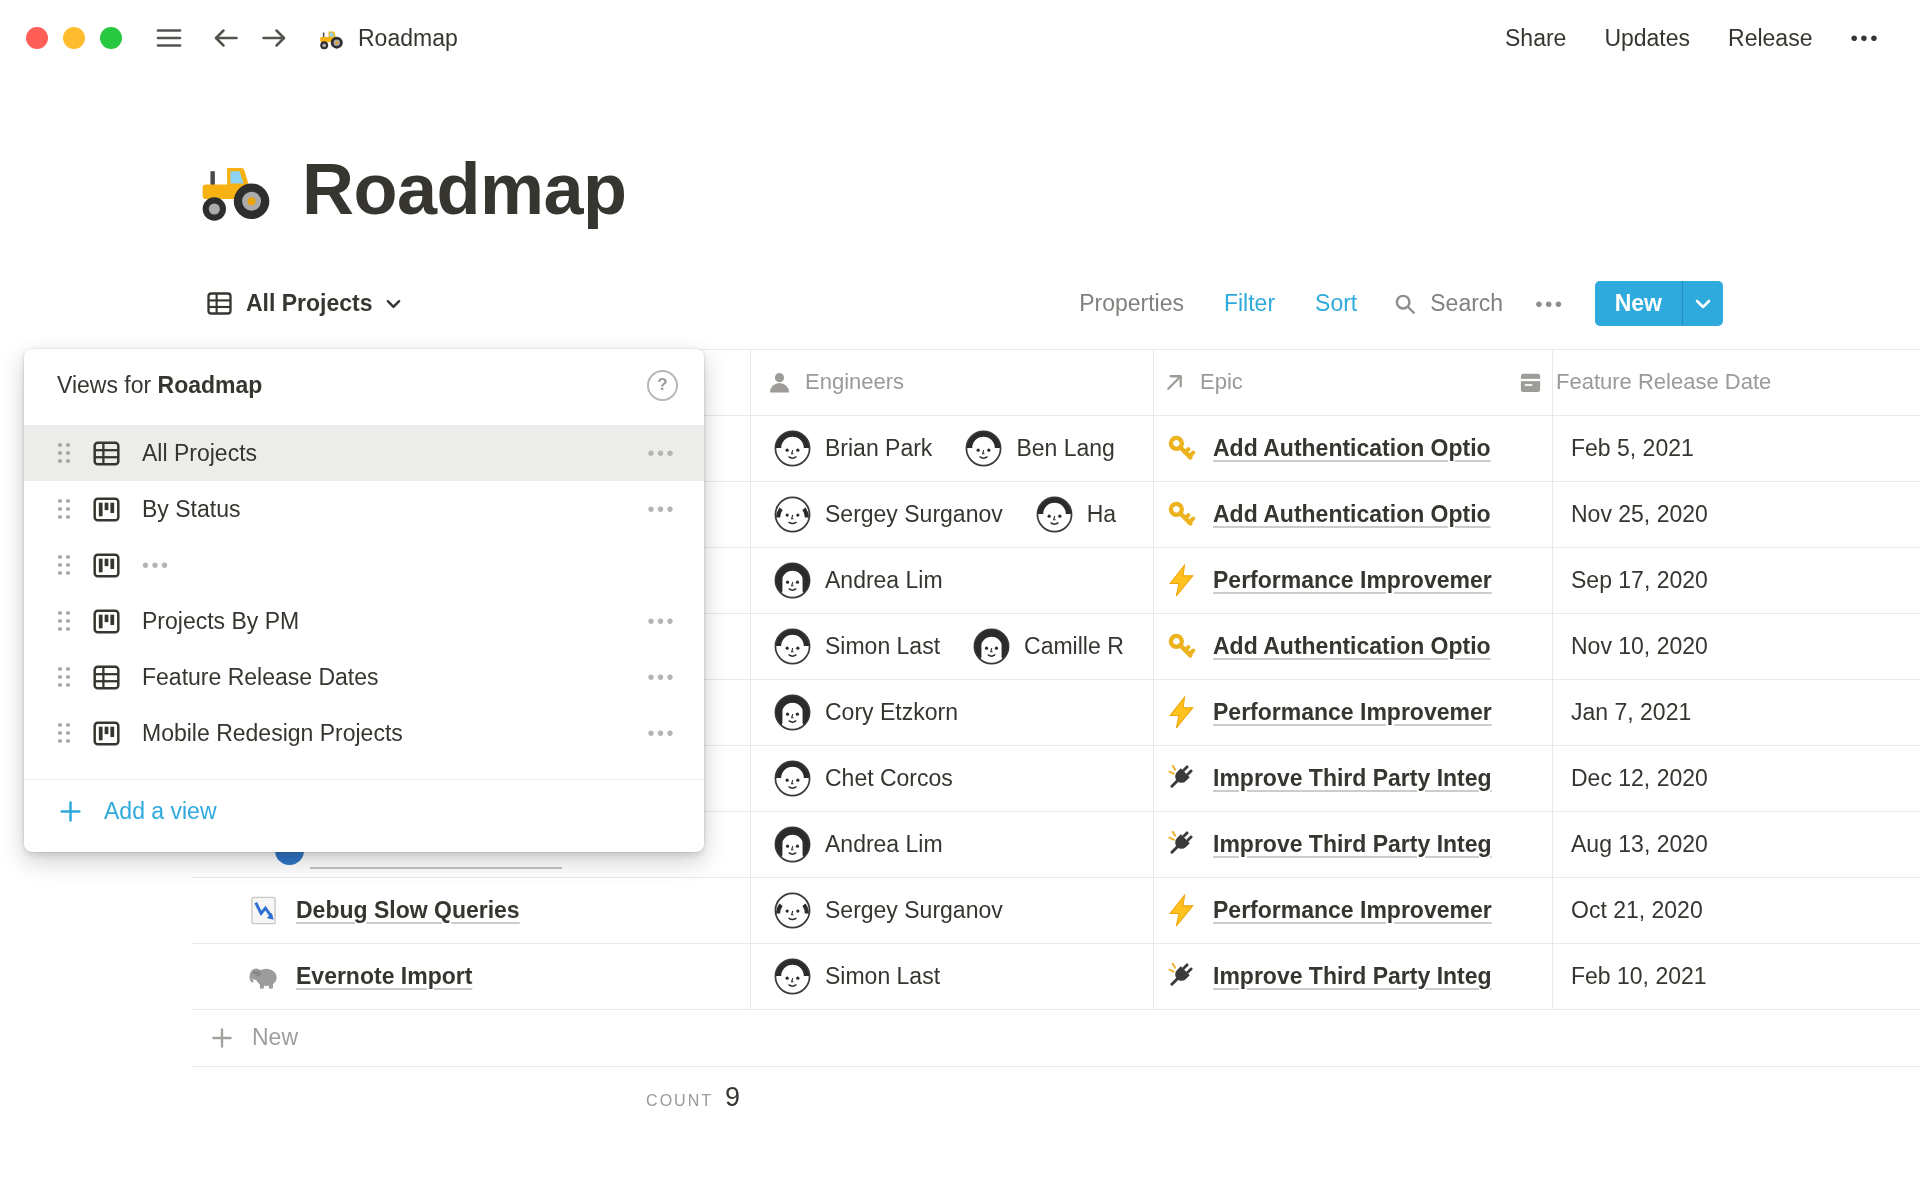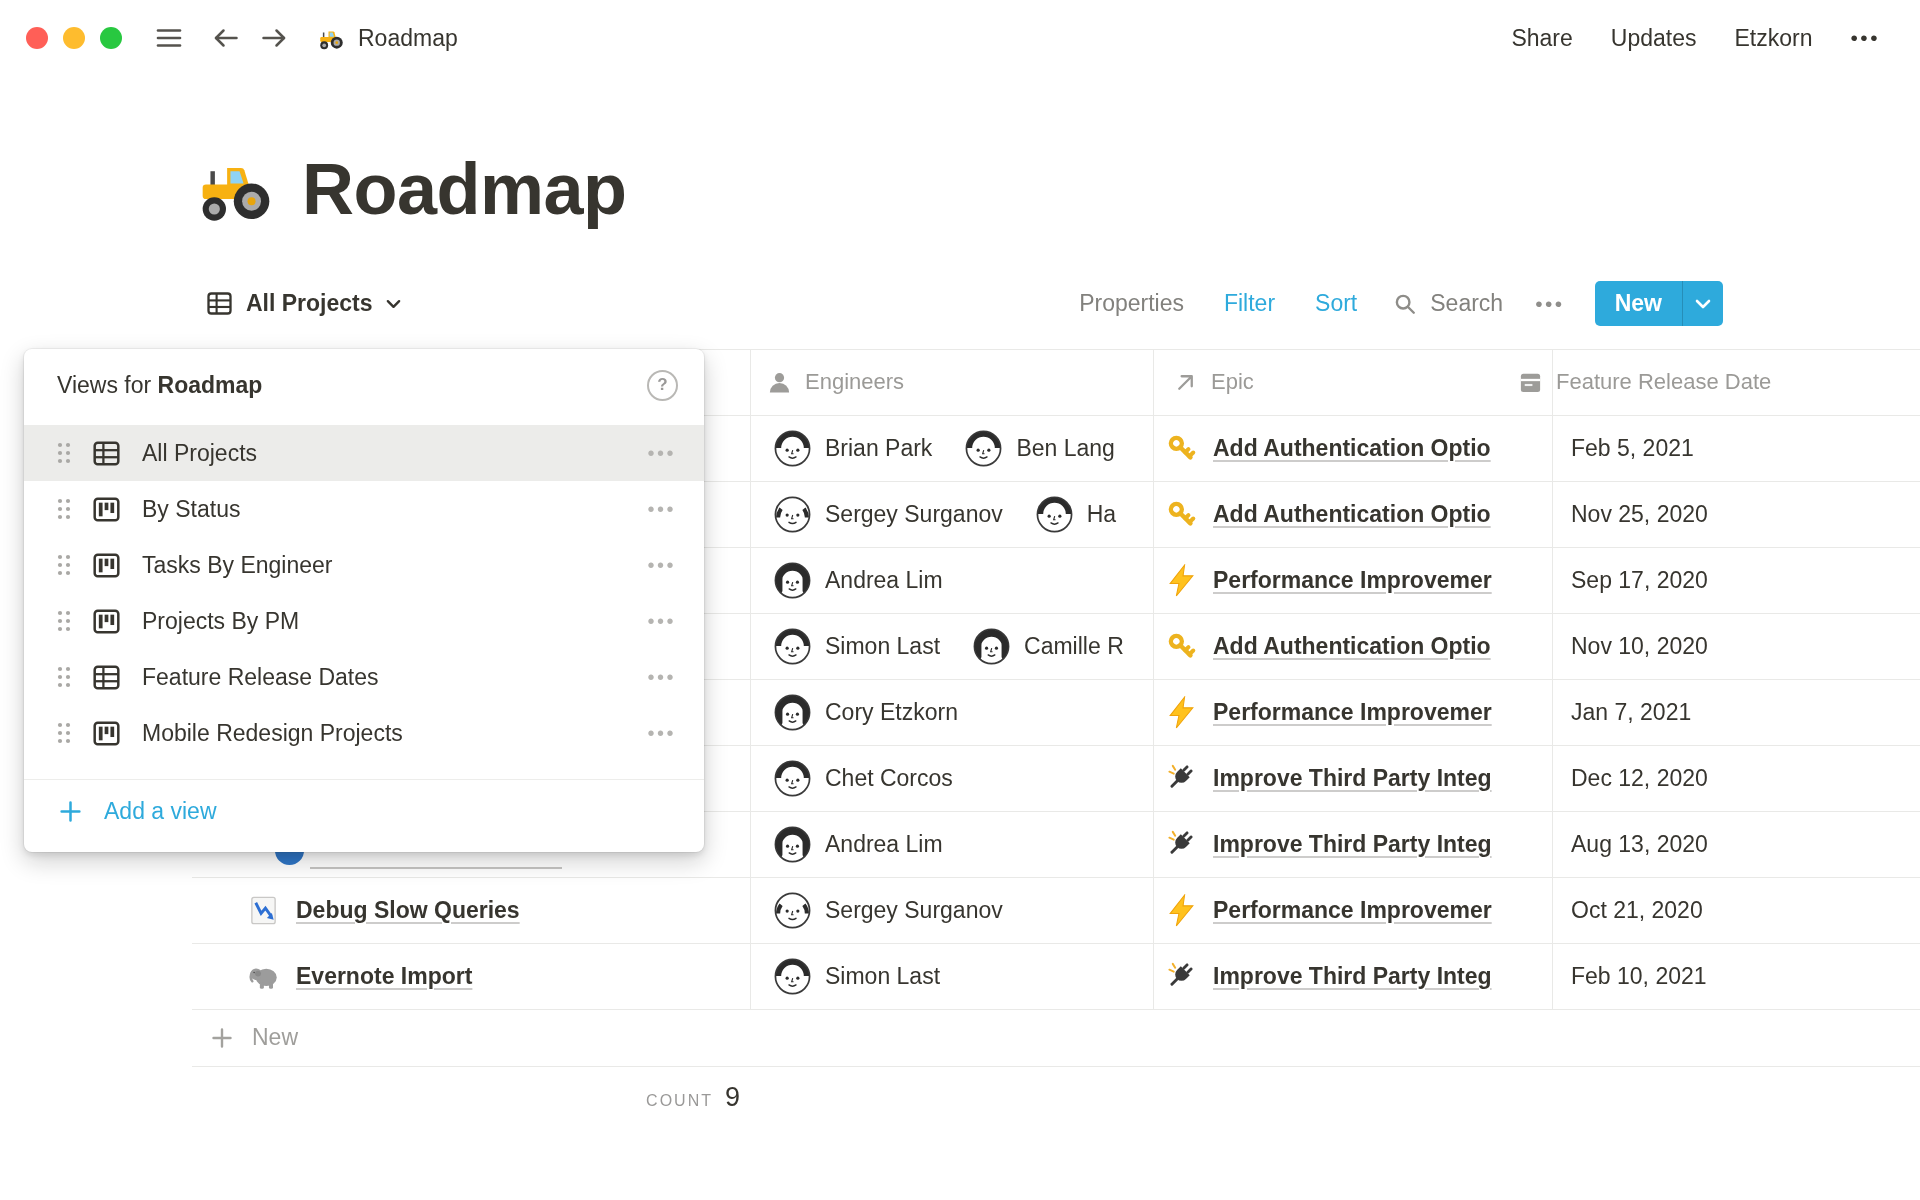--- a/index.html
+++ b/index.html
@@ -58,21 +58,21 @@
   .popup-sep{height:1px;background:#EDEDEB;margin-top:18px;}
   .add-view{height:62px;display:flex;align-items:center;gap:22px;padding-left:35px;color:#2EAADC;
     font-size:23px;cursor:pointer;}
 
   
   .hline{position:absolute;left:192px;right:0;height:1px;background:#E9E9E7;}
   .vline{position:absolute;top:349px;height:660px;width:1px;background:#E9E9E7;}
   .th{position:absolute;top:349px;height:66px;display:flex;align-items:center;gap:13px;color:#9B9A97;
     font-size:22px;box-sizing:border-box;overflow:hidden;white-space:nowrap;cursor:pointer;}
   .th-eng{left:750px;width:403px;padding-left:17px;}
-  .th-epic{left:1153px;width:399px;padding-left:20px;}
+  .th-epic{left:1153px;width:399px;padding-left:9px;}
   .th-date{left:1508px;width:368px;padding-left:10px;}
   .td{position:absolute;height:66px;display:flex;align-items:center;box-sizing:border-box;overflow:hidden;
     white-space:nowrap;font-size:23px;color:#37352F;cursor:pointer;gap:9px;}
   .td-name{left:192px;width:558px;padding-left:56px;gap:17px;}
   .td-eng{left:750px;width:403px;padding-left:24px;}
   .td-epic{left:1153px;width:399px;padding-left:12px;gap:15px;}
   .td-date{left:1552px;width:368px;padding-left:19px;}
   .link{font-weight:700;text-decoration:underline;text-decoration-color:rgba(55,53,47,0.25);
     text-underline-offset:4px;text-decoration-thickness:1.5px;text-align:center;}
   .eng{display:flex;align-items:center;gap:14px;margin-right:24px;}
@@ -267,21 +267,21 @@
       </span>
     <span class="tb-crumb">
       <svg class="icn" width="27" height="27">
           <use href="#tractor-icon"></use>
         </svg>
       <span>Roadmap</span>
     </span>
     <div class="tb-right">
       <span class="tb-action">Share</span>
       <span class="tb-action">Updates</span>
-      <span class="tb-action">Etzkorn</span>
+      <span class="tb-action">Release</span>
       <span class="tb-action dots-dark">•••</span>
     </div>
   </div>
 
   <div class="page-title">
     <svg class="icn" width="80" height="80">
         <use href="#tractor-icon"></use>
       </svg>
     <h1>Roadmap</h1>
   </div>
@@ -588,21 +588,20 @@
         </div>
         <div class="view-item">
           <span class="drag">
             <svg class="icn" width="14" height="22">
               <use href="#drag-handle-icon"></use>
             </svg>
           </span>
           <svg class="icn" width="29" height="29">
             <use href="#board-view-icon"></use>
           </svg>
-          <span class="label">Tasks By Engineer</span>
           <span class="dots">•••</span>
         </div>
         <div class="view-item">
           <span class="drag">
             <svg class="icn" width="14" height="22">
               <use href="#drag-handle-icon"></use>
             </svg>
           </span>
           <svg class="icn" width="29" height="29">
             <use href="#board-view-icon"></use>

